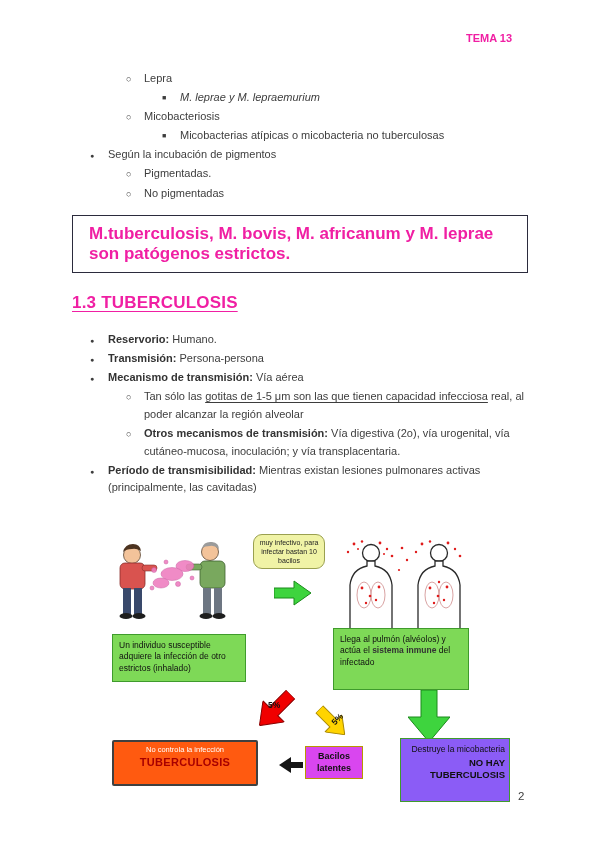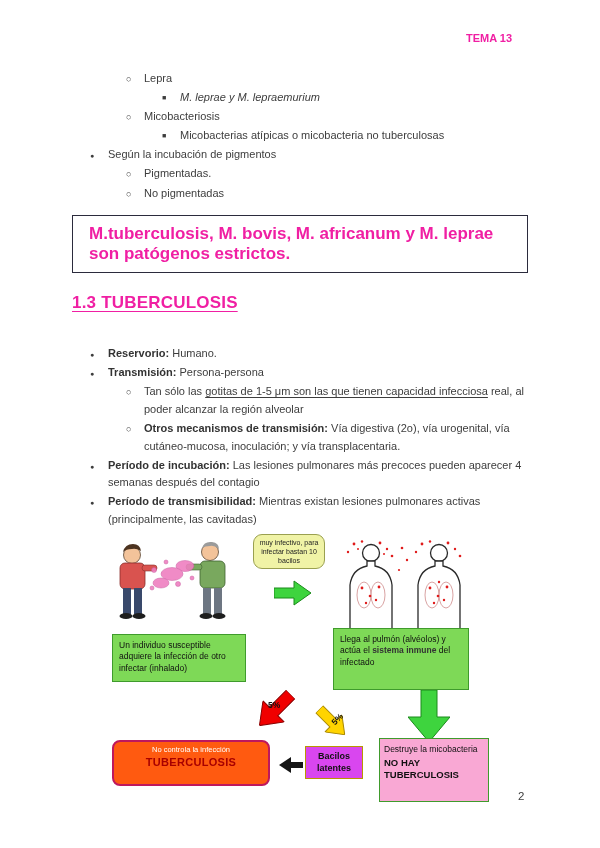--- a/index.html
+++ b/index.html
@@ -22,21 +22,21 @@
   .ul{text-decoration:underline;text-underline-offset:2px;}
   b{font-weight:bold;color:#333;}
   .note-box{
     margin-top:13px;border:1.2px solid #2b2b3d;padding:8px 16px;box-sizing:border-box;width:456px;
   }
   .note-box span{color:#f01fa3;font-weight:bold;font-size:17px;}
   .section-title{
     margin:20px 0 0 0;font-size:17px;font-weight:bold;color:#f01fa3;
     text-decoration:underline;text-underline-offset:3px;letter-spacing:0.2px;
   }
-  .tb-list{margin-top:32px;}
+  .tb-list{margin-top:18px;}
   .diagram{position:absolute;left:0;top:528px;width:600px;height:292px;}
   .dg{position:absolute;box-sizing:border-box;}
   .callout{
     left:253px;top:6px;width:72px;background:#f0f3a6;border:1px solid #9aa050;border-radius:9px;
     font-size:7px;line-height:1.3;text-align:center;padding:3px 4px;color:#222;
   }
   .green-box{
     background:#7ed957;border:1px solid #3f9b2c;font-size:8.5px;line-height:1.35;
     padding:5px 6px;color:#101010;
   }
@@ -44,32 +44,32 @@
   .box-lung{left:333px;top:100px;width:136px;height:62px;}
   .pct{position:absolute;font-size:8.5px;font-weight:bold;color:#111;}
   .pct-left{left:268px;top:172px;}
   .pct-right{left:331px;top:186px;transform:rotate(-45deg);}
   .arrow-red{left:260px;top:160px;transform:rotate(45deg);}
   .arrow-yellow{left:320px;top:176px;transform:rotate(-45deg);}
   .arrow-green-down{left:408px;top:162px;}
   .arrow-right{left:274px;top:52px;}
   .arrow-left{left:277px;top:227px;}
   .tb-box{
-    left:112px;top:212px;width:158px;height:46px;background:#ff5a10;border:2px solid #be185d;
-    border-radius:8px;text-align:center;padding:3px 2px;
+    left:112px;top:212px;width:146px;height:46px;background:#ff5a10;border:2px solid #404040;
+    border-radius:2px;text-align:center;padding:3px 2px;
   }
   .tb-box-top{color:#ffffff;font-size:7.5px;line-height:1.3;}
   .tb-box-title{color:#a80000;font-weight:bold;font-size:11px;letter-spacing:0.3px;margin-top:1px;}
   .latent-box{
     left:305px;top:218px;width:58px;background:#d946ef;border:1px solid #b99600;
     font-weight:bold;font-size:9px;text-align:center;padding:4px 3px;line-height:1.3;color:#111;
   }
   .destroy-box{
-    left:379px;top:210px;width:110px;height:64px;background:#f9a8d4;border:1px solid #3f9b2c;
-    font-size:8.5px;line-height:1.3;text-align:left;padding:5px 4px;color:#101010;
+    left:400px;top:210px;width:110px;height:64px;background:#8b5cf6;border:1px solid #3f9b2c;
+    font-size:8.5px;line-height:1.3;text-align:right;padding:5px 4px;color:#101010;
   }
   .destroy-bold{display:block;font-weight:bold;font-size:9.5px;margin-top:2px;line-height:1.25;}
   .page-number{position:absolute;left:518px;top:790px;font-size:11.5px;color:#3d3d3d;}
 </style>
 </head>
 <body>
 
 <div class="page">
 
   <div class="doc-header">TEMA 13</div>
@@ -92,28 +92,28 @@
 
     <h2 class="section-title">1.3 TUBERCULOSIS</h2>
 
     <div class="tb-list">
       <div class="li li1">
         <b>Reservorio:</b><span> Humano.</span>
       </div>
       <div class="li li1">
         <b>Transmisión:</b><span> Persona-persona</span>
       </div>
+      <div class="li li1">
+        <b>Mecanismo de transmisión:</b><span> Vía aérea</span>
+      </div>
       <div class="li li2">
         <span>Tan sólo las </span><span class="ul">gotitas de 1-5 μm son las que tienen capacidad infecciosa</span><span> real, al poder alcanzar la región alveolar</span>
       </div>
       <div class="li li2">
         <b>Otros mecanismos de transmisión:</b><span> Vía digestiva (2o), vía urogenital, vía cutáneo-mucosa, inoculación; y vía transplacentaria.</span>
-      </div>
-      <div class="li li1">
-        <b>Período de incubación:</b><span> Las lesiones pulmonares más precoces pueden aparecer 4 semanas después del contagio</span>
       </div>
       <div class="li li1">
         <b>Período de transmisibilidad:</b><span> Mientras existan lesiones pulmonares activas (principalmente, las cavitadas)</span>
       </div>
     </div>
   </div>
 
   <div class="diagram">
 
     <svg class="dg" style="left:106px;top:8px;" width="148" height="95" viewBox="0 0 148 95">
@@ -193,21 +193,21 @@
           <circle cx="120" cy="16" r="1.3"></circle>
         <circle cx="90" cy="48" r="1.4"></circle>
           <circle cx="98" cy="56" r="1.3"></circle>
           <circle cx="107" cy="47" r="1.4"></circle>
         <circle cx="94" cy="63" r="1.2"></circle>
           <circle cx="104" cy="60" r="1.2"></circle>
           <circle cx="99" cy="42" r="1.2"></circle>
       </g>
     </svg>
 
-    <div class="dg green-box box-susceptible">Un individuo susceptible adquiere la infección de otro infectar (inhalado)</div>
+    <div class="dg green-box box-susceptible">Un individuo susceptible adquiere la infección de otro estrictos (inhalado)</div>
 
     <div class="dg green-box box-lung">
       <span>Llega al pulmón (alvéolos) y actúa el </span><b>sistema inmune</b><span> del infectado</span>
     </div>
 
     <svg class="dg arrow-red" width="30" height="44" viewBox="0 0 30 44">
       <polygon points="9,0 21,0 21,24 30,24 15,44 0,24 9,24" fill="#f00000" stroke="#8a0000" stroke-width="1"></polygon>
     </svg>
     <div class="pct pct-left">5%</div>
 

